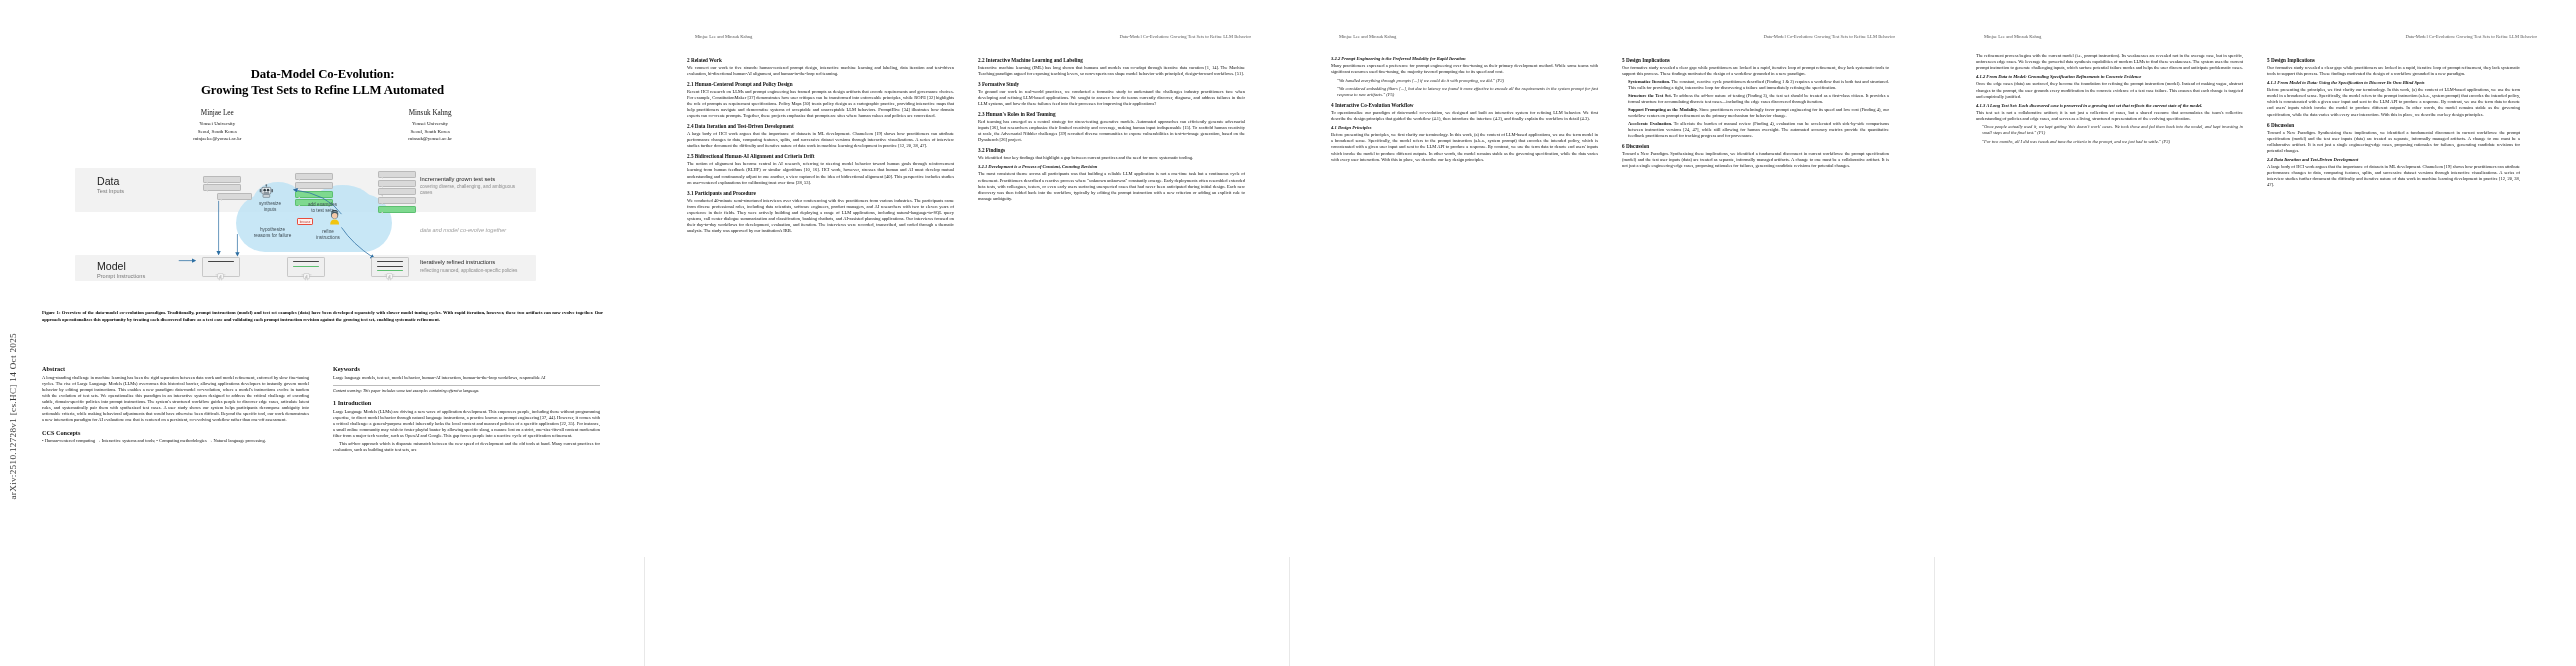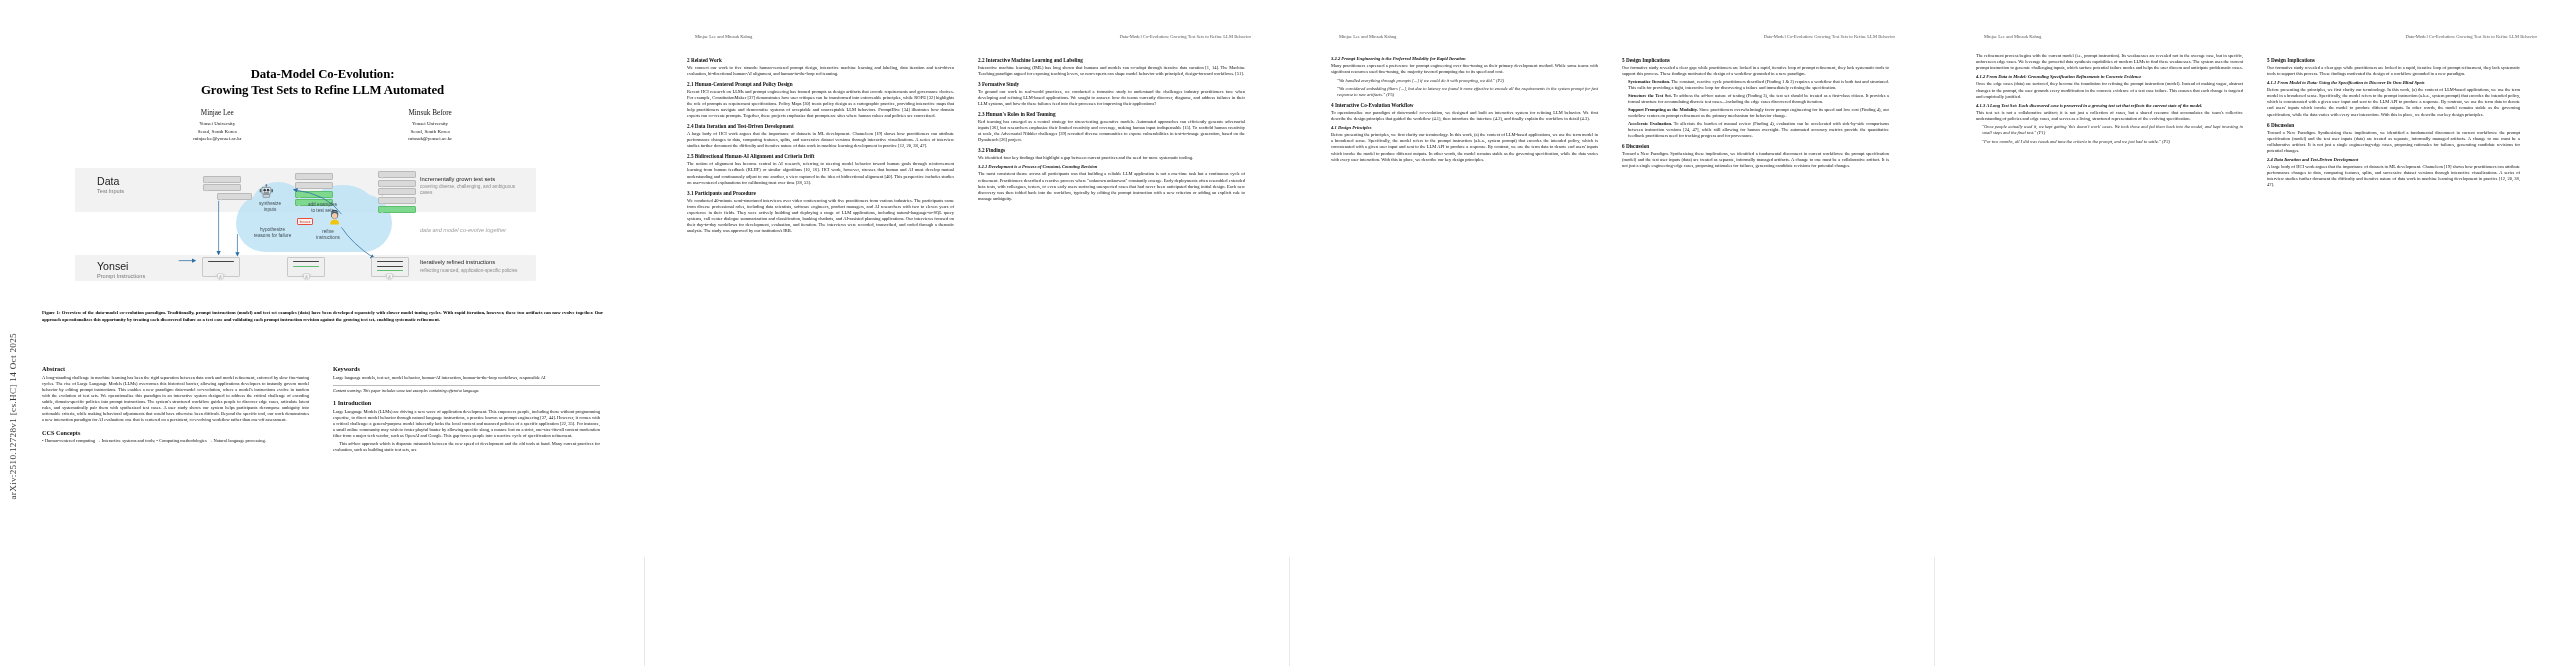--- a/index.html
+++ b/index.html
@@ -114,38 +114,38 @@
         <div>Growing Test Sets to Refine LLM Automated</div>
       </div>
       <div class="authors">
         <div class="author">
           <div class="nm">Minjae Lee</div>
           <div>Yonsei University</div>
           <div>Seoul, South Korea</div>
           <div>minjaelee@yonsei.ac.kr</div>
         </div>
         <div class="author">
-          <div class="nm">Minsuk Before</div>
+          <div class="nm">Minsuk Kahng</div>
           <div>Yonsei University</div>
           <div>Seoul, South Korea</div>
           <div>minsuk@yonsei.ac.kr</div>
         </div>
       </div>
     </div>
 
     <div class="teaser">
       <div class="band top"></div>
       <div class="band bot"></div>
 
       <div class="bandlabel" style="top:14.5px">
         <div class="big">Data</div>
         <div class="sub">Test Inputs</div>
       </div>
       <div class="bandlabel" style="top:100px">
-        <div class="big">Yonsei</div>
+        <div class="big">Model</div>
         <div class="sub">Prompt Instructions</div>
       </div>
 
       <div class="cloud"></div>
 
       <div class="msgstack" style="left:128px;top:14.5px">
         <div class="msg"></div>
         <div class="msg"></div>
       </div>
 

